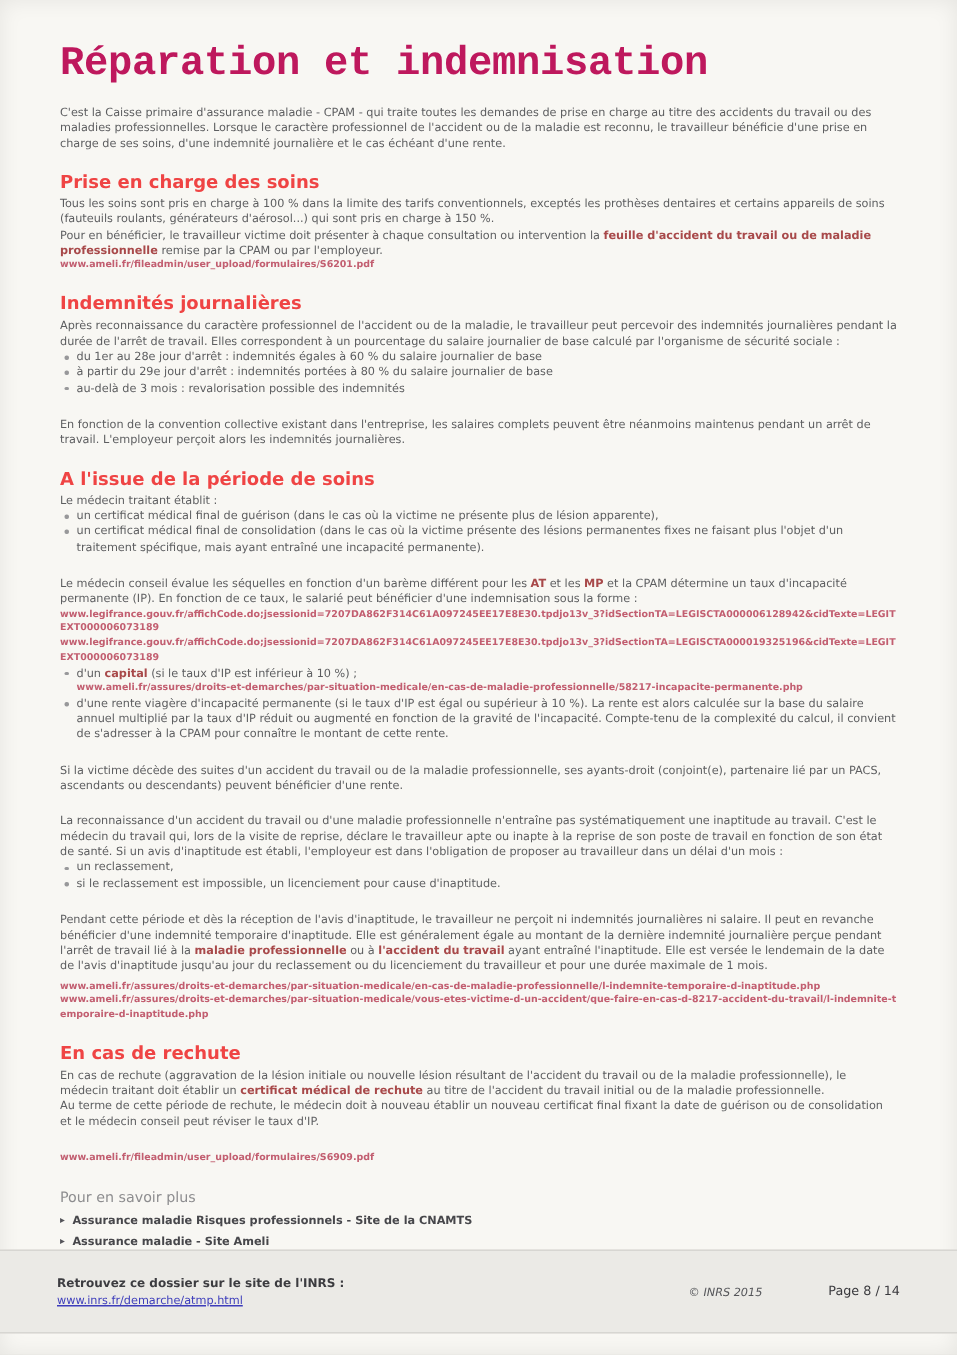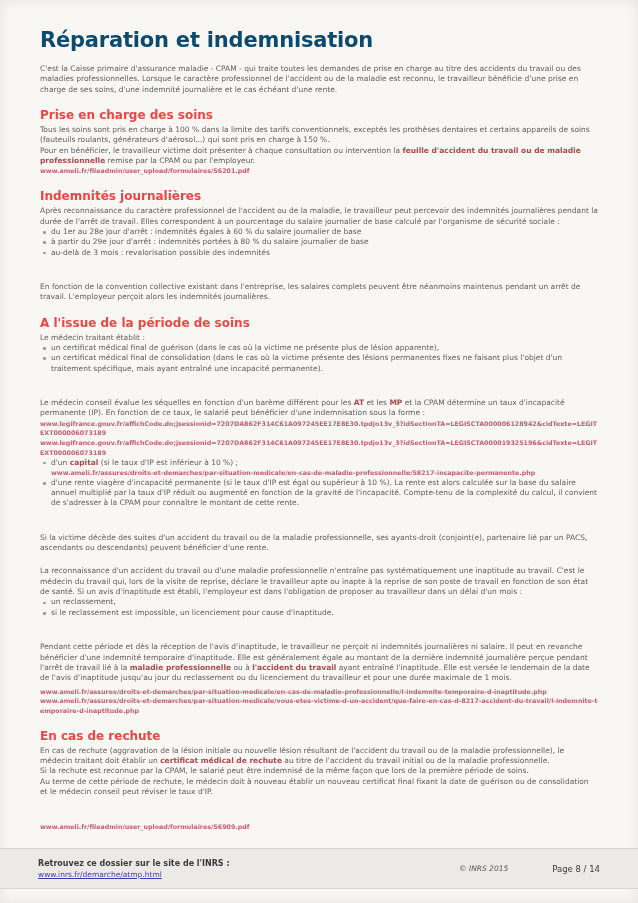--- a/index.html
+++ b/index.html
@@ -8,30 +8,30 @@
     width:638px; height:903px;
     margin:0 auto;
     background:#f8f7f3;
     font-family:"DejaVu Sans","Liberation Sans",sans-serif;
     color:#5d5e60;
     overflow:hidden;
     box-shadow: inset 0 0 14px rgba(0,0,0,0.08);
   }
   .content { padding:28px 40px 0 40px; }
   .doc-title {
-    font-size:21px; font-weight:bold; color:#0c4a6e;
-    margin:0 0 12px 0; letter-spacing:-0.2px;
+    font-size:27px; font-weight:bold; color:#be185d;
+    margin:0 0 12px 0; letter-spacing:-0.2px;font-family:Liberation Mono, monospace;
   }
   .para { font-size:7.5px; line-height:1.38; margin:0; }
   .section { margin-top:13px; }
   .sec-h {
     font-size:12px; font-weight:bold; color:#ef4444;
     margin:0 0 3px 0;
   }
-  .mt { margin-top:24px; }
+  .mt { margin-top:14px; }
   .mt-s { margin-top:3px; }
   .hl { color:#a8494a; font-weight:bold; }
   .url {
     display:block;
     font-size:6.3px; font-weight:bold; color:#c25e70;
     line-height:1.55; text-decoration:none;
     word-break:break-all;
   }
   ul.blist { margin:0; padding:0; list-style:none; }
   ul.blist li {
@@ -45,21 +45,21 @@
   }
   .more { margin-top:16px; }
   .more-h { font-size:9.5px; color:#8d8d8f; margin:0 0 5px 0; font-weight:normal; }
   .more-item {
     display:flex; align-items:baseline; gap:5px;
     margin:0 0 5px 0;
   }
   .more-arrow { font-size:6.5px; color:#55555a; position:relative; top:-0.5px; }
   .more-label { font-size:7.5px; font-weight:bold; color:#47474b; }
   .footer-band {
-    position:absolute; left:0; right:0; bottom:14px; height:41px;
+    position:absolute; left:0; right:0; bottom:14px; height:56px;
     background:#ebeae6;
     border-top:1px solid #d7d6d2; border-bottom:1px solid #d7d6d2;
     box-sizing:border-box;
     display:flex; align-items:center;
     padding:0 38px;
   }
   .footer-left { display:flex; flex-direction:column; gap:2px; }
   .footer-label { font-size:8px; font-weight:bold; color:#3c3c40; }
   .footer-link {
     font-size:7.5px; color:#3d3dbb; text-decoration:underline; font-weight:normal;
@@ -126,21 +126,20 @@
       <p class="para mt"><span>Pendant cette période et dès la réception de l'avis d'inaptitude, le travailleur ne perçoit ni indemnités journalières ni salaire. Il peut en revanche bénéficier d'une indemnité temporaire d'inaptitude. Elle est généralement égale au montant de la dernière indemnité journalière perçue pendant l'arrêt de travail lié à la </span><span class="hl">maladie professionnelle</span><span> ou à </span><span class="hl">l'accident du travail</span><span> ayant entraîné l'inaptitude. Elle est versée le lendemain de la date de l'avis d'inaptitude jusqu'au jour du reclassement ou du licenciement du travailleur et pour une durée maximale de 1 mois.</span></p>
       <div class="mt-s">
         <a class="url">www.ameli.fr/assures/droits-et-demarches/par-situation-medicale/en-cas-de-maladie-professionnelle/l-indemnite-temporaire-d-inaptitude.php</a>
         <a class="url">www.ameli.fr/assures/droits-et-demarches/par-situation-medicale/vous-etes-victime-d-un-accident/que-faire-en-cas-d-8217-accident-du-travail/l-indemnite-temporaire-d-inaptitude.php</a>
       </div>
     </div>
 
     <div class="section">
       <h2 class="sec-h">En cas de rechute</h2>
       <p class="para"><span>En cas de rechute (aggravation de la lésion initiale ou nouvelle lésion résultant de l'accident du travail ou de la maladie professionnelle), le médecin traitant doit établir un </span><span class="hl">certificat médical de rechute</span><span> au titre de l'accident du travail initial ou de la maladie professionnelle.</span></p>
-      <p class="para">Si la rechute est reconnue par la CPAM, le salarié peut être indemnisé de la même façon que lors de la première période de soins.</p>
       <p class="para">Au terme de cette période de rechute, le médecin doit à nouveau établir un nouveau certificat final fixant la date de guérison ou de consolidation et le médecin conseil peut réviser le taux d'IP.</p>
       <a class="url mt">www.ameli.fr/fileadmin/user_upload/formulaires/S6909.pdf</a>
     </div>
 
     <div class="more">
       <h3 class="more-h">Pour en savoir plus</h3>
       <div class="more-item">
         <span class="more-arrow">▸</span>
         <span class="more-label">Assurance maladie Risques professionnels - Site de la CNAMTS</span>
       </div>

